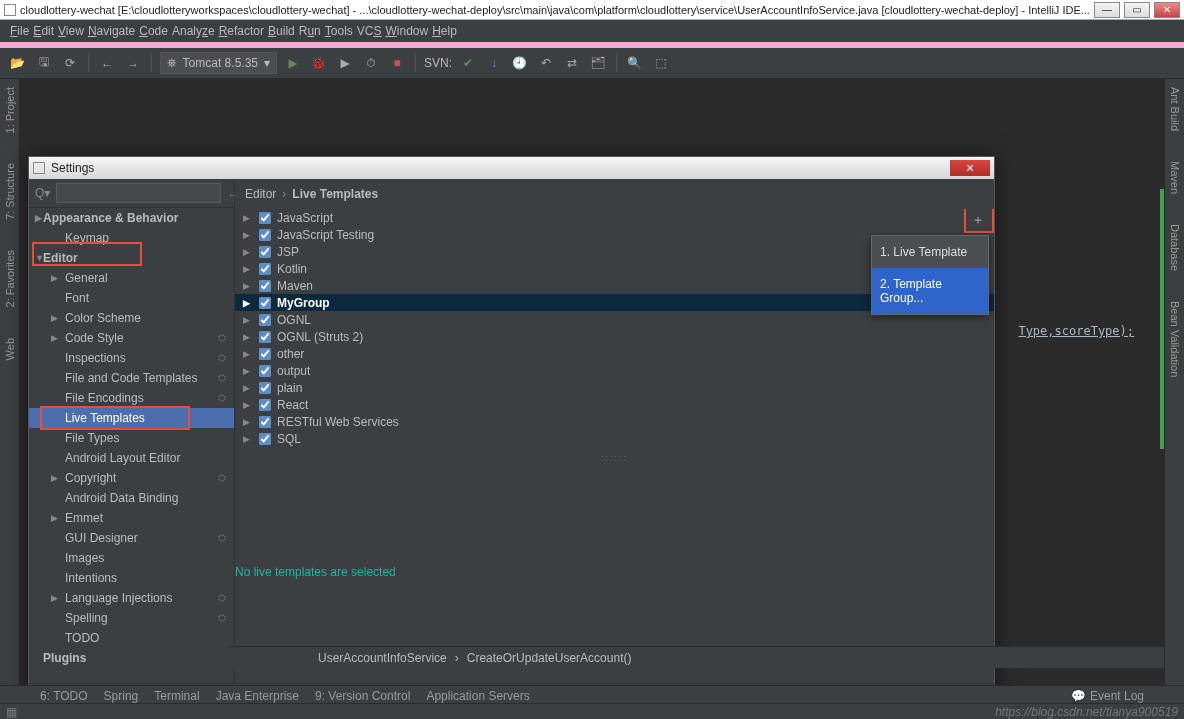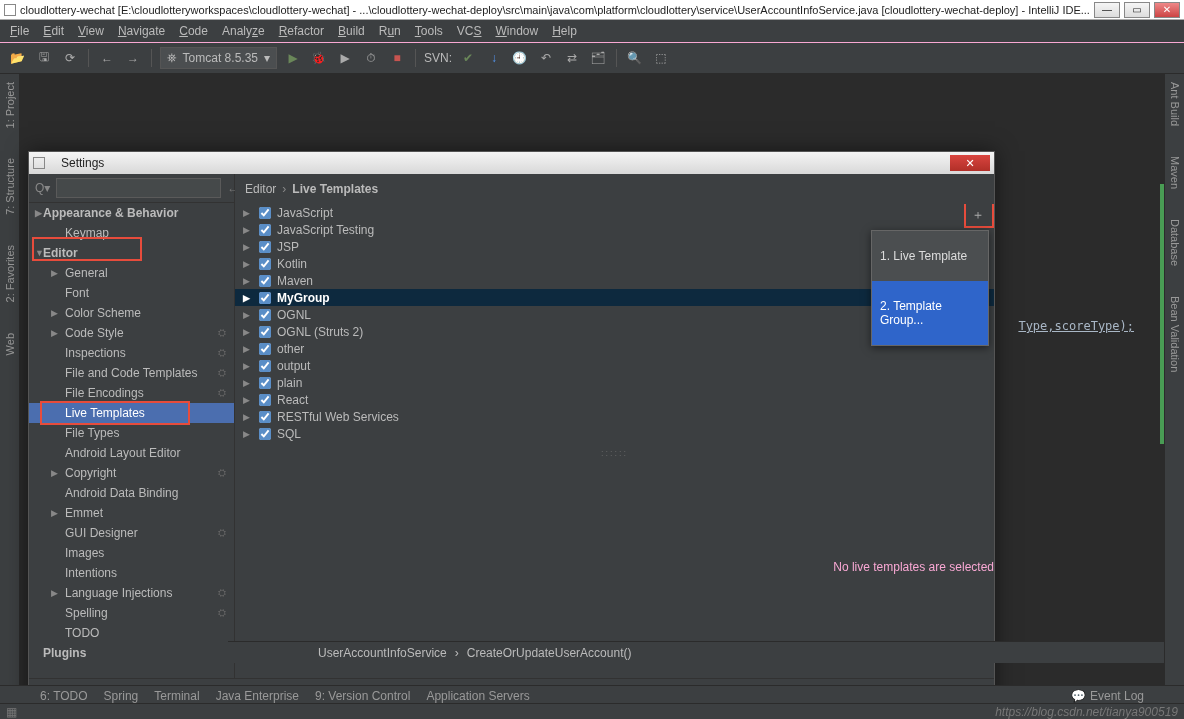--- a/index.html
+++ b/index.html
@@ -3,40 +3,40 @@
 <meta charset="utf-8">
 <style>
 * { margin: 0; padding: 0; box-sizing: border-box; font-family: "Segoe UI", Arial, sans-serif; font-size: 12px; }
 body { background: #3c3f41; color: #bbb; width: 1184px; height: 719px; overflow: hidden; position: relative; }
 
 .window-chrome { display:flex; align-items:center; height:20px; background:#fff; border-bottom:1px solid #aaa; padding:0 4px; gap:4px; color:#222;}
 .window-chrome .title { flex:1; white-space:nowrap; overflow:hidden; text-overflow:ellipsis; font-size:11px;}
 .winbtn { width:26px; height:16px; border:1px solid #888; display:flex; align-items:center; justify-content:center; background:linear-gradient(#f5f5f5,#ddd); font-size:10px;}
 .winbtn.close { background:linear-gradient(#e88,#c44); color:#fff;}
 
-.menubar { display:flex; gap:14px; padding:4px 10px; background:#3c3f41; color:#bbb; border-bottom:1px solid #f9a8d4;}
+.menubar { display:flex; gap:4px; padding:4px 10px; background:#3c3f41; color:#bbb; border-bottom:6px solid #f9a8d4;}
 .menubar span { cursor:default; }
 .menubar span u { text-decoration:underline; }
 
 .toolbar { display:flex; align-items:center; gap:6px; padding:4px 8px; background:#3c3f41; border-bottom:1px solid #2b2b2b;}
 .tbtn { width:20px; height:20px; display:flex; align-items:center; justify-content:center; color:#aaa; }
 .tsep { width:1px; height:18px; background:#555; margin:0 2px;}
 .runconfig { display:flex; align-items:center; gap:6px; background:#4b4e50; border:1px solid #555; padding:1px 6px; height:22px;}
 
 .main-area { position:relative; height:619px; background:#2b2b2b; }
 .left-gutter { position:absolute; left:0; top:0; width:20px; height:100%; background:#3c3f41; border-right:1px solid #2b2b2b; display:flex; flex-direction:column; align-items:center; gap:30px; padding-top:8px;}
 .gutter-lbl { writing-mode:vertical-rl; transform:rotate(180deg); color:#999; font-size:11px;}
 .right-gutter { position:absolute; right:0; top:0; width:20px; height:100%; background:#3c3f41; border-left:1px solid #2b2b2b; display:flex; flex-direction:column; align-items:center; gap:30px; padding-top:8px;}
 .code-bg { position:absolute; left:20px; right:20px; top:0; bottom:0; background:#2b2b2b; color:#a9b7c6; font-family:Consolas,monospace; padding:10px; overflow:hidden;}
 .code-line { position:absolute; right:30px; top:245px; color:#a9b7c6; white-space:nowrap; font-family:Consolas,monospace;text-decoration:underline;}
 .green-strip { position:absolute; right:0; top:110px; width:4px; height:260px; background:#499c54;}
 
 
 .settings { position:absolute; left:28px; top:77px; width:967px; height:570px; background:#3c3f41; border:1px solid #555; box-shadow:0 0 20px rgba(0,0,0,.5); display:flex; flex-direction:column;}
-.settings-title { height:22px; background:linear-gradient(#f5f5f5,#d8d8d8); display:flex; align-items:center; padding:0 4px; gap:16px; color:#222;}
+.settings-title { height:22px; background:linear-gradient(#f5f5f5,#d8d8d8); display:flex; align-items:center; padding:0 4px; gap:6px; color:#222;}
 .settings-title .t { flex:1; font-size:12px;}
 .settings-title .closebtn { width:40px; height:16px; background:linear-gradient(#d9453f,#b12f28); color:#fff; display:flex; align-items:center; justify-content:center; font-size:11px;}
 .settings-body { flex:1; display:flex; overflow:hidden;}
 .settings-left { width:206px; background:#3c3f41; border-right:1px solid #323232; display:flex; flex-direction:column;}
 .search-row { padding:4px 6px; display:flex; align-items:center; gap:6px; border-bottom:1px solid #323232;}
 .search-row input { flex:1; background:#45494a; border:1px solid #5a5a5a; color:#bbb; padding:2px 4px; height:20px;}
 .tree { flex:1; overflow:auto;}
 .tree-item { display:flex; align-items:center; padding:2px 8px 2px 20px; color:#bbb; height:20px; position:relative;}
 .tree-item.bold { font-weight:bold; color:#bbb; padding-left:14px;}
 .tree-item.top { padding-left:36px;}
@@ -57,30 +57,30 @@
 .template-area { flex:1; display:flex; flex-direction:column;}
 .template-list { height:244px; overflow:auto; position:relative;}
 .tpl-row { display:flex; align-items:center; gap:6px; padding:1px 8px; height:17px; color:#bbb;}
 .tpl-row .arr2{ color:#888; font-size:9px; width:10px;}
 .tpl-row input[type=checkbox]{ width:12px; height:12px; accent-color:#5a8ec7;}
 .tpl-row.selected { background:#0d293e; color:#fff; font-weight:bold;}
 .tpl-row.selected span{color:#fff;}
 .side-tools { position:absolute; right:6px; top:0; width:20px; display:flex; flex-direction:column; align-items:center; gap:6px; padding-top:2px;}
 .side-tools .tool{ width:18px; height:18px; display:flex; align-items:center; justify-content:center; color:#aaa; font-size:13px;}
 .grip { height:8px; background:#3c3f41; cursor:row-resize; text-align:center; color:#666; font-size:9px; letter-spacing:2px;}
-.detail { flex:1; display:flex; align-items:center; justify-content:flex-end; color:#f9a8d4;}
+.detail { flex:1; display:flex; align-items:center; justify-content:flex-start; color:#14b8a6;}
 
 .settings-footer { height:42px; border-top:1px solid #323232; display:flex; align-items:center; justify-content:flex-end; gap:10px; padding:0 14px;}
 .help-btn { width:22px; height:22px; border-radius:50%; border:1px solid #666; display:flex; align-items:center; justify-content:center; margin-right:auto; margin-left:4px; color:#999;}
 .dlg-btn { min-width:70px; height:24px; border:1px solid #5a5a5a; background:#4b4e50; color:#bbb; display:flex; align-items:center; justify-content:center;}
 .dlg-btn.primary { background:#365880; border-color:#4a708b; color:#fff;}
 .dlg-btn.disabled { color:#777;}
 
 .popup { position:absolute; right:5px; top:26px; width:118px; background:#4b4e50; border:1px solid #666; box-shadow:0 2px 8px rgba(0,0,0,.5); z-index:5;}
-.popup .item { padding:18px 8px; color:#ddd;}
+.popup .item { padding:9px 8px; color:#ddd;}
 .popup .item.sel { background:#2f65ca; color:#fff;}
 
 
 .nav-crumb { position:absolute; left:228px; right:20px; bottom:30px; height:22px; background:#3c3f41; display:flex; align-items:center; gap:8px; padding:0 90px; color:#bbb; border-top:1px solid #2b2b2b;}
 .bottom-tools { position:absolute; left:0; right:0; bottom:14px; height:20px; background:#3c3f41; border-top:1px solid #2b2b2b; display:flex; align-items:center; gap:16px; padding:0 40px; color:#999;}
 .bottom-tools .rt { margin-left:auto;}
 .statusbar { position:absolute; left:0; right:0; bottom:0; height:16px; background:#3c3f41; border-top:1px solid #2b2b2b; display:flex; align-items:center; padding:0 6px; color:#777; font-size:11px;}
 .statusbar .wm { margin-left:auto; font-style:italic;}
 
 .box-icon{width:12px;height:12px;border:1px solid #888;display:inline-block;}

